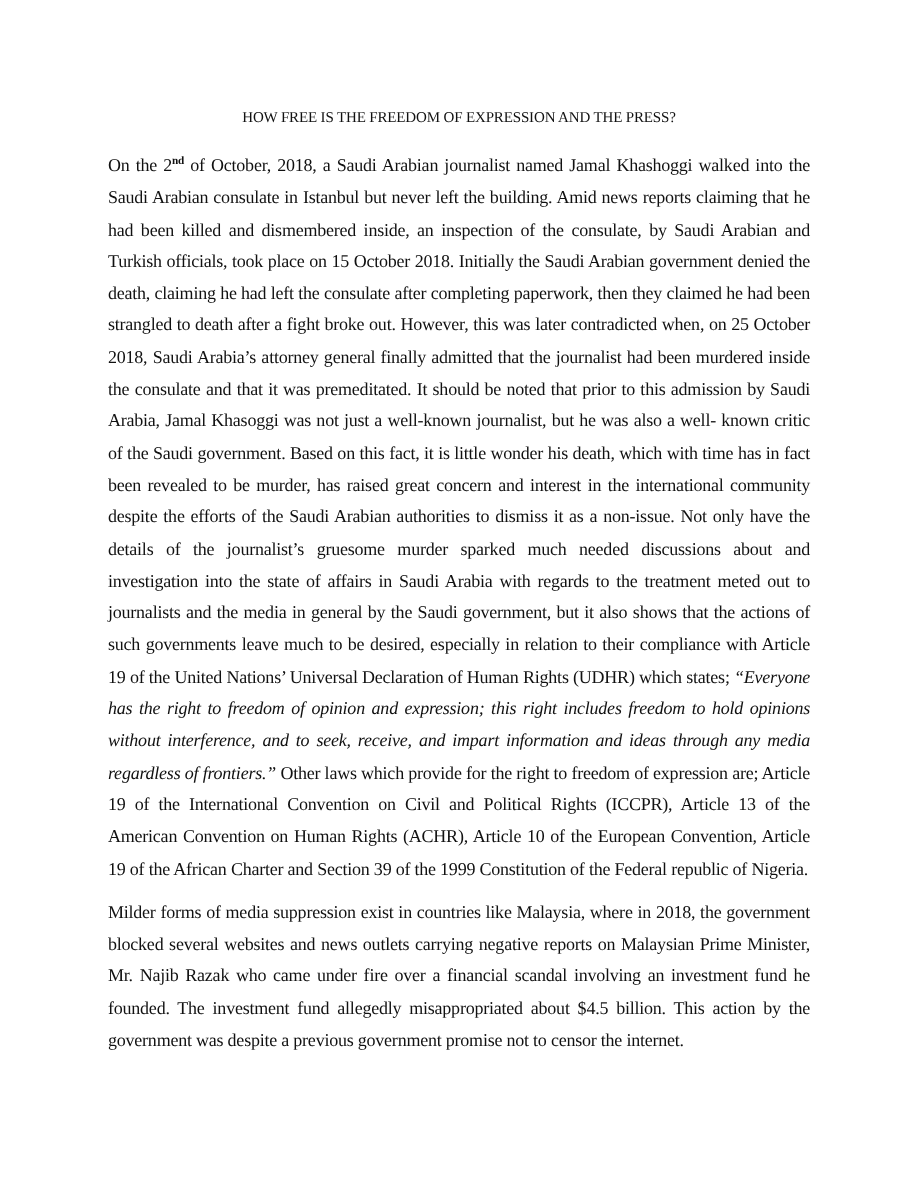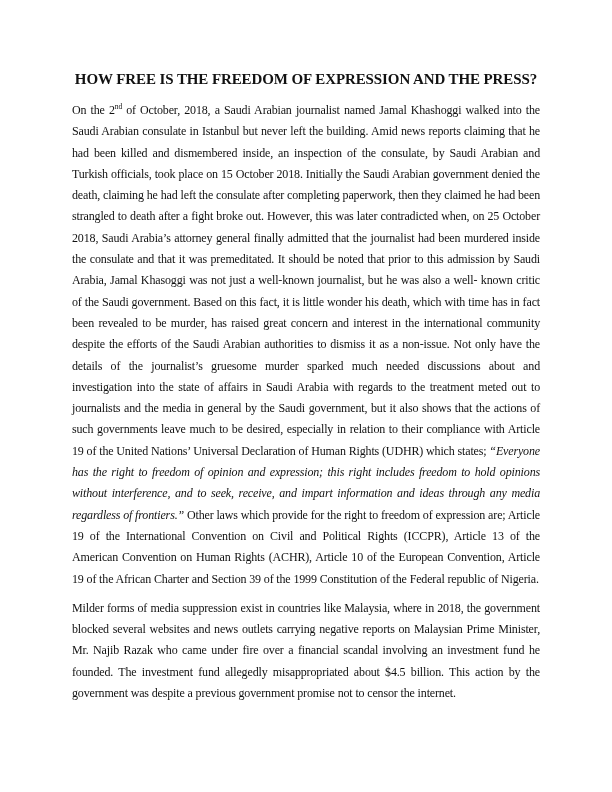--- a/index.html
+++ b/index.html
@@ -15,39 +15,39 @@
       font-family: "Liberation Serif", "DejaVu Serif", serif;
       color: #111111;
     }
     .page {
       position: absolute;
       left: 72px;
       top: 70px;
       width: 468px;
     }
     .title {
-      font-weight: bold;
-      font-size: 15px;
+      font-weight: normal;
+      font-size: 10px;
       text-align: center;
       margin: 0 0 12px 0;
       line-height: 18px;
       letter-spacing: -0.1px;
     }
     .para {
       font-size: 12px;
       line-height: 21.3px;
       text-align: justify;
       margin: 0 0 8px 0;
       letter-spacing: -0.15px;
     }
     .para sup {
       font-size: 7.5px;
       line-height: 0;
       vertical-align: super;
-      font-weight: normal;
+      font-weight: bold;
     }
     .para em {
     }
   </style>
 </head>
 <body>
 
 <div class="page">
   <h1 class="title">HOW FREE IS THE FREEDOM OF EXPRESSION AND THE PRESS?</h1>
 

